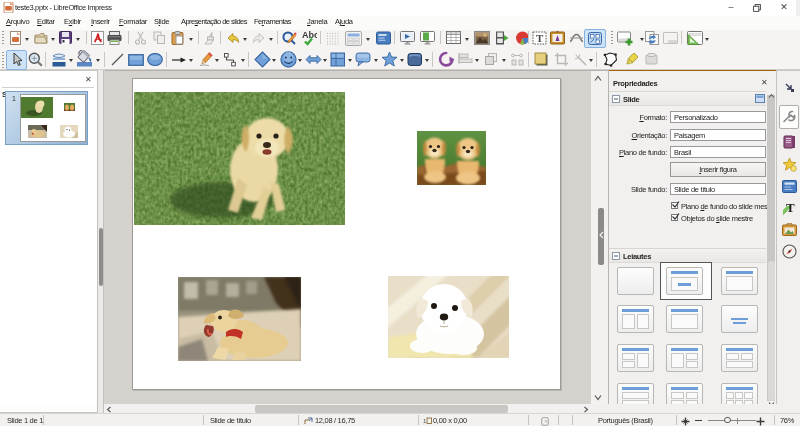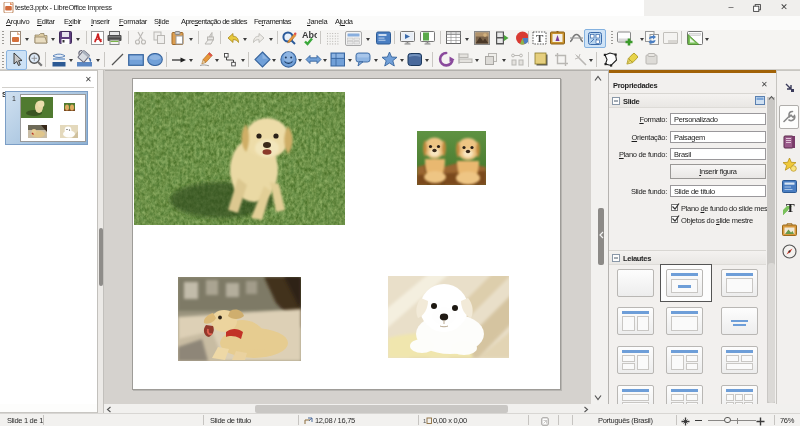--- a/index.html
+++ b/index.html
@@ -1,39 +1,39 @@
 <!DOCTYPE html>
 <html><head>
 <meta charset="utf-8">
 <style>
 * { margin:0; padding:0; box-sizing:border-box; }
 html,body { width:800px; height:426px; overflow:hidden; }
 body { font-family:"Liberation Sans", sans-serif; position:relative; background:#f0efed; }
 .abs { position:absolute; }
 
-#titlebar { left:0; top:0; width:644px; height:16px; background:#ffffff; }
+#titlebar { left:0; top:0; width:796px; height:16px; background:#ffffff; }
 #title-text { left:15px; top:2.5px; font-size:7.5px; color:#262626; letter-spacing:-0.35px; }
 .winbtn { top:1px; width:14px; height:13px; color:#404040; font-size:9px; text-align:center; line-height:13px; }
 
 #menubar { left:0; top:16px; width:800px; height:14px; background:#fbfbfa; }
 .menu { top:0.5px; font-size:7.5px; color:#1a1a1a; letter-spacing:-0.3px; }
 .menu u { text-decoration:underline; text-underline-offset:1px; }
 
 #toolbar1 { left:0; top:30px; width:800px; height:18px; background:#f5f4f2; }
 #toolbar2 { left:0; top:48px; width:800px; height:22px; background:#f5f4f2; border-bottom:1px solid #d0cec9; }
 .tsep { width:1px; background:#c9c7c3; }
 .darr { width:0; height:0; border-left:2.5px solid transparent; border-right:2.5px solid transparent; border-top:3px solid #3c3c3c; }
 
 #main { left:0; top:70px; width:800px; height:334px; background:#d5d2ce; }
 #slidespanel { left:0; top:0; width:97px; height:334px; background:#ffffff; border-top:1px solid #c8c6c2; }
 #splitter { left:97px; top:0; width:7px; height:334px; background:#eceae7; border-left:1px solid #c2c0bc; border-right:1px solid #c2c0bc; }
 #canvas { left:105px; top:0; width:486px; height:334px; background:#d5d2ce; border-top:1px solid #b3b1ad; }
 #vscroll { left:591px; top:0; width:17px; height:334px; background:#f2f1ef; border-top:1px solid #b3b1ad; }
 #panelborder { left:608px; top:0; width:1px; height:334px; background:#b5b3b0; }
-#propspanel { left:609px; top:0; width:167px; height:334px; background:#f2f0ee; border-top:3px solid #a16207; }
+#propspanel { left:609px; top:0; width:167px; height:334px; background:#f2f0ee; border-top:1px solid #a16207; }
 #tabstrip { left:776px; top:0; width:24px; height:334px; background:#f2f0ee; border-left:1px solid #c6c4c0; border-top:1px solid #c8c6c2; }
 
 #slide { left:27px; top:7px; width:429px; height:312px; background:#ffffff; border:1px solid #9e9c98; box-shadow:1px 1px 0 #b8b6b2; }
 
 .plabel { font-size:7.5px; color:#1d1d1d; text-align:right; letter-spacing:-0.3px; white-space:nowrap; }
 .pinput { background:#ffffff; border:1px solid #9a989b; font-size:7.5px; color:#1d1d1d; padding-left:3px; letter-spacing:-0.3px; }
 .pbtn { background:linear-gradient(#f7f6f5,#e9e7e5); border:1px solid #9a9896; font-size:7.5px; color:#1d1d1d; text-align:center; letter-spacing:-0.3px; }
 .cbx { width:7px; height:7px; background:#fff; border:1px solid #777; position:absolute; }
 .cbtext { font-size:7.5px; color:#1d1d1d; letter-spacing:-0.3px; white-space:nowrap; }
 

